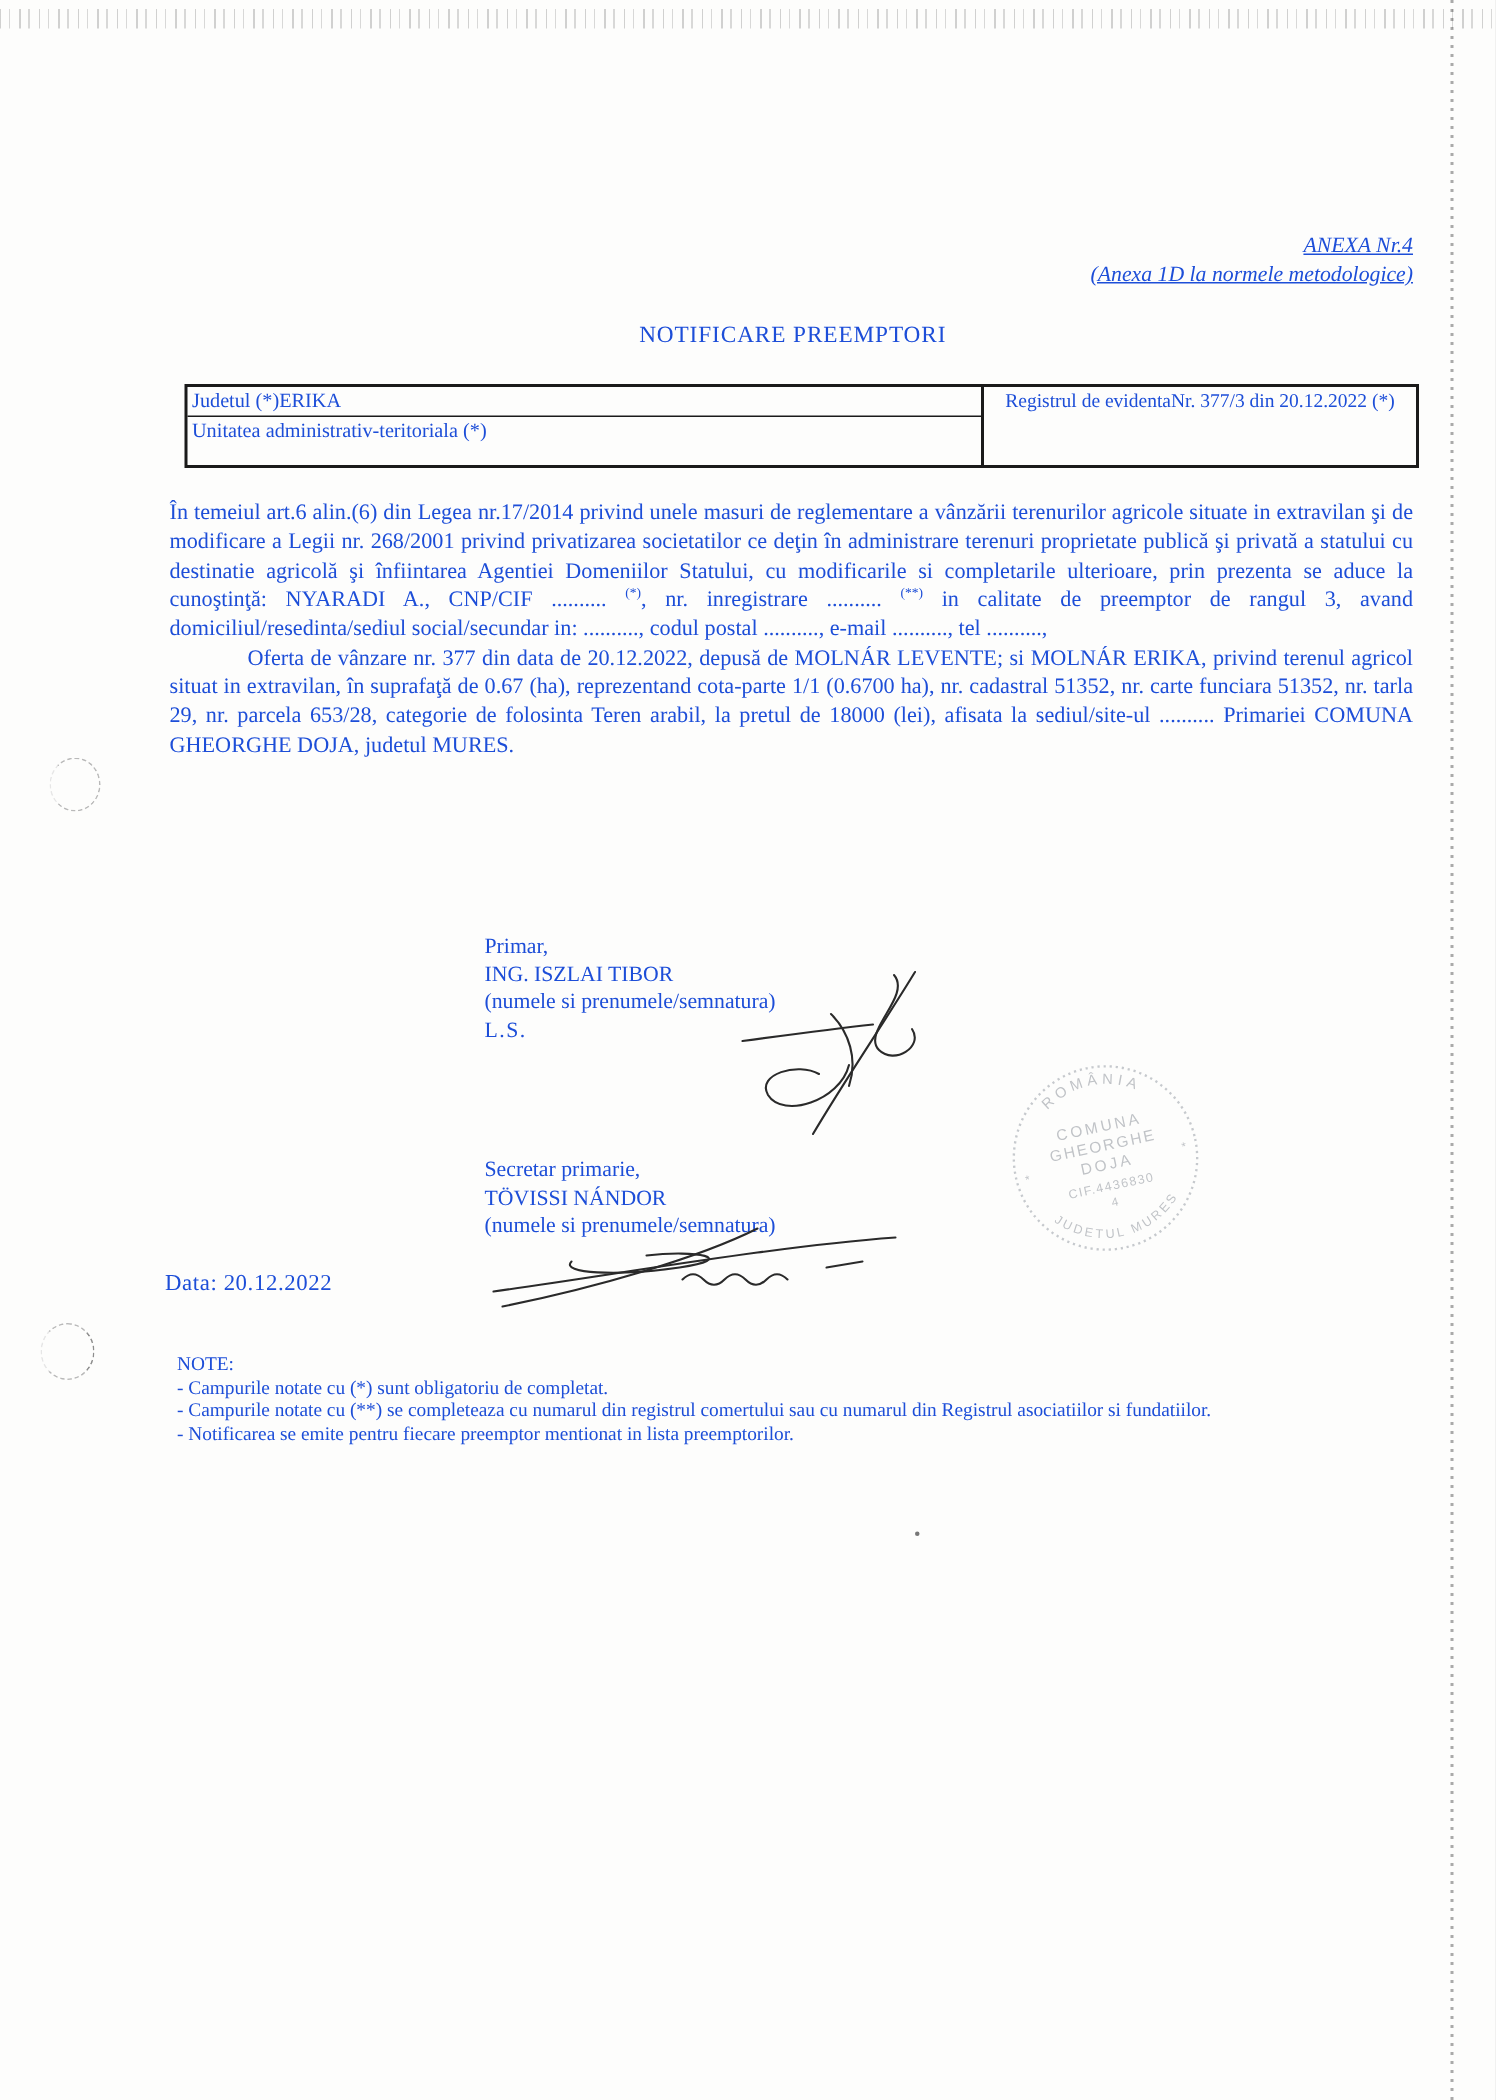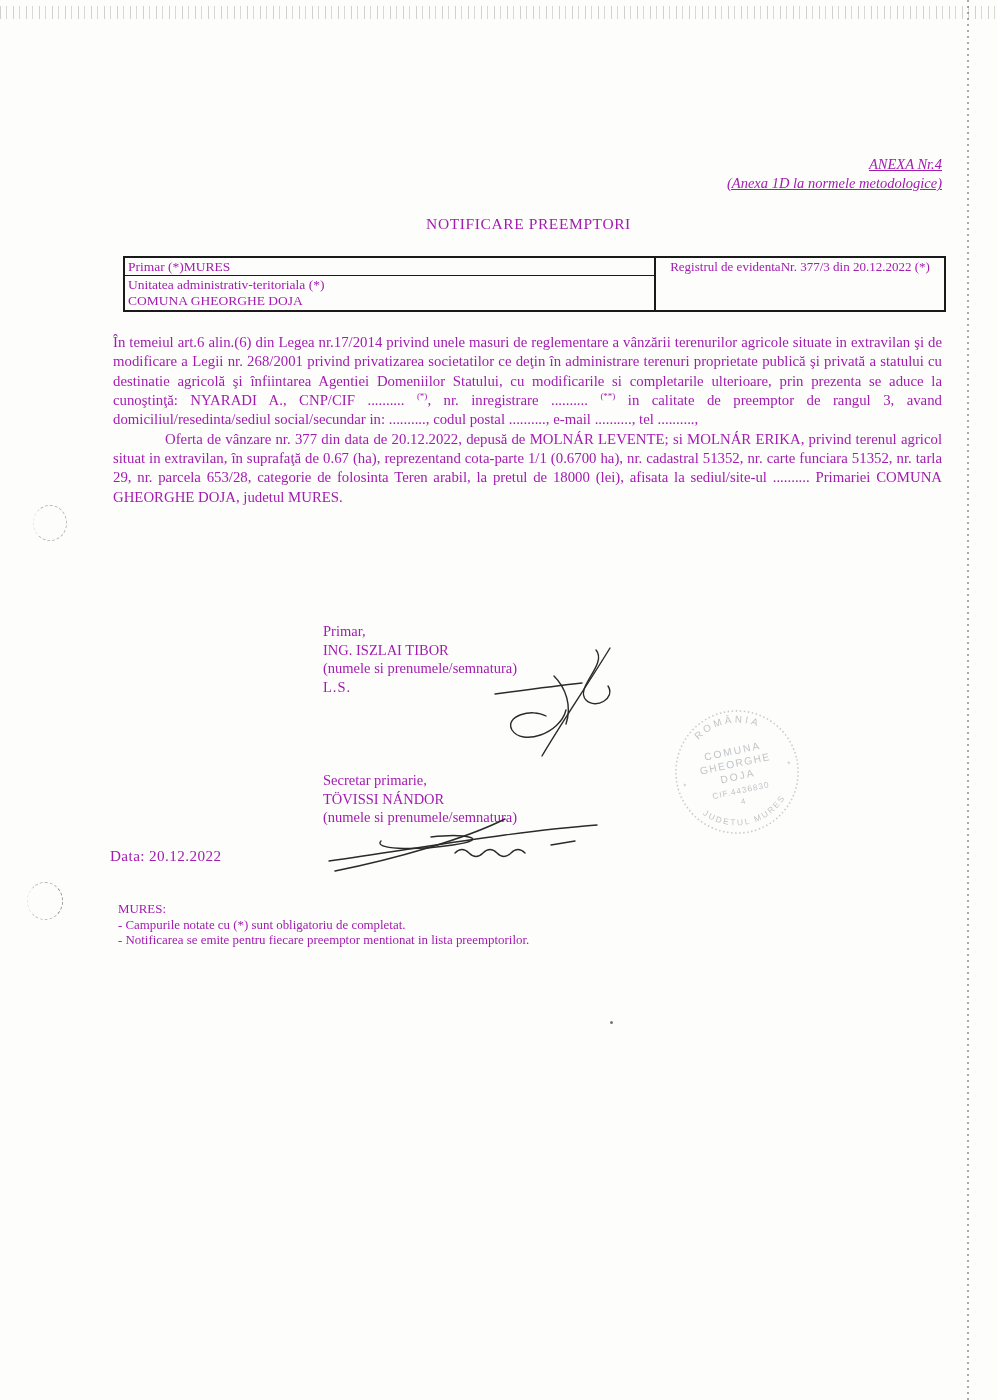--- a/index.html
+++ b/index.html
@@ -1,20 +1,20 @@
 <!DOCTYPE html>
 <html><head>
 <meta charset="utf-8">
 <style>
   * { margin:0; padding:0; box-sizing:border-box; }
   html,body { background:#e8e8e8; }
   .page {
     position:relative; width:997px; height:1400px; margin:0 auto;
     background:#fdfdfc; overflow:hidden;
-    font-family:"Liberation Serif", serif; color:#a21caf;
+    font-family:"Liberation Serif", serif; color:#1d4ed8;
   }
   
   .noise-top {
     position:absolute; left:0; top:6px; width:100%; height:13px; opacity:.22;
     background:repeating-linear-gradient(90deg, #333 0 1px, transparent 1px 6px, #555 6px 7px, transparent 7px 13px);
   }
   .noise-right {
     position:absolute; right:28px; top:0; width:2px; height:100%; opacity:.45;
     background:repeating-linear-gradient(180deg, #444 0 2px, transparent 2px 6px);
   }
@@ -104,24 +104,23 @@
 
   <div class="annex">
     <div><span>ANEXA Nr.4</span></div>
     <div><span>(Anexa 1D la normele metodologice)</span></div>
   </div>
 
   <div class="doc-title">NOTIFICARE PREEMPTORI</div>
 
   <div class="info-table">
     <div class="info-left">
-      <div class="cell-judet">Primar (*)MURES</div>
+      <div class="cell-judet">Judetul (*)ERIKA</div>
       <div class="cell-uat">
         <div>Unitatea administrativ-teritoriala (*)</div>
-        <div>COMUNA GHEORGHE DOJA</div>
       </div>
     </div>
     <div class="info-right">
       <div>Registrul de evidenta</div>
       <div><span>Nr. </span><span class="b">377/3</span><span> din </span><span class="b">20.12.2022</span><span> (*)</span></div>
     </div>
   </div>
 
   <div class="body-text">
     <p class="para-1"><span>În temeiul art.6 alin.(6) din Legea nr.17/2014 privind unele masuri de reglementare a vânzării terenurilor agricole situate in extravilan şi de modificare a Legii nr. 268/2001 privind privatizarea societatilor ce deţin în administrare terenuri proprietate publică şi privată a statului cu destinatie agricolă şi înfiintarea Agentiei Domeniilor Statului, cu modificarile si completarile ulterioare, prin prezenta se aduce la cunoştinţă: </span><span class="b">NYARADI A.</span><span>, CNP/CIF </span><span class="b">..........</span><span> </span><sup>(*)</sup><span>, nr. inregistrare </span><span class="b">..........</span><span> </span><sup>(**)</sup><span> in calitate de preemptor de rangul </span><span class="b">3</span><span>, avand domiciliul/resedinta/sediul social/secundar in: </span><span class="b">..........</span><span>, codul postal </span><span class="b">..........</span><span>, e-mail </span><span class="b">..........</span><span>, tel </span><span class="b">..........</span><span>,</span></p>
@@ -174,18 +173,19 @@
     <text x="14" y="76" font-size="8">*</text>
     <text x="122" y="76" font-size="8">*</text>
     <text font-size="8.5" letter-spacing="2">
       <textPath href="#arcBottom" startOffset="50%" text-anchor="middle">JUDETUL MURES</textPath>
     </text>
   </svg>
 
   <div class="date-line">Data: 20.12.2022</div>
 
   <div class="notes">
-    <p>MURES:</p>
+    <p>NOTE:</p>
     <p>- Campurile notate cu (*) sunt obligatoriu de completat.</p>
+    <p>- Campurile notate cu (**) se completeaza cu numarul din registrul comertului sau cu numarul din Registrul asociatiilor si fundatiilor.</p>
     <p>- Notificarea se emite pentru fiecare preemptor mentionat in lista preemptorilor.</p>
   </div>
 
 </div>
 
 </body></html>

